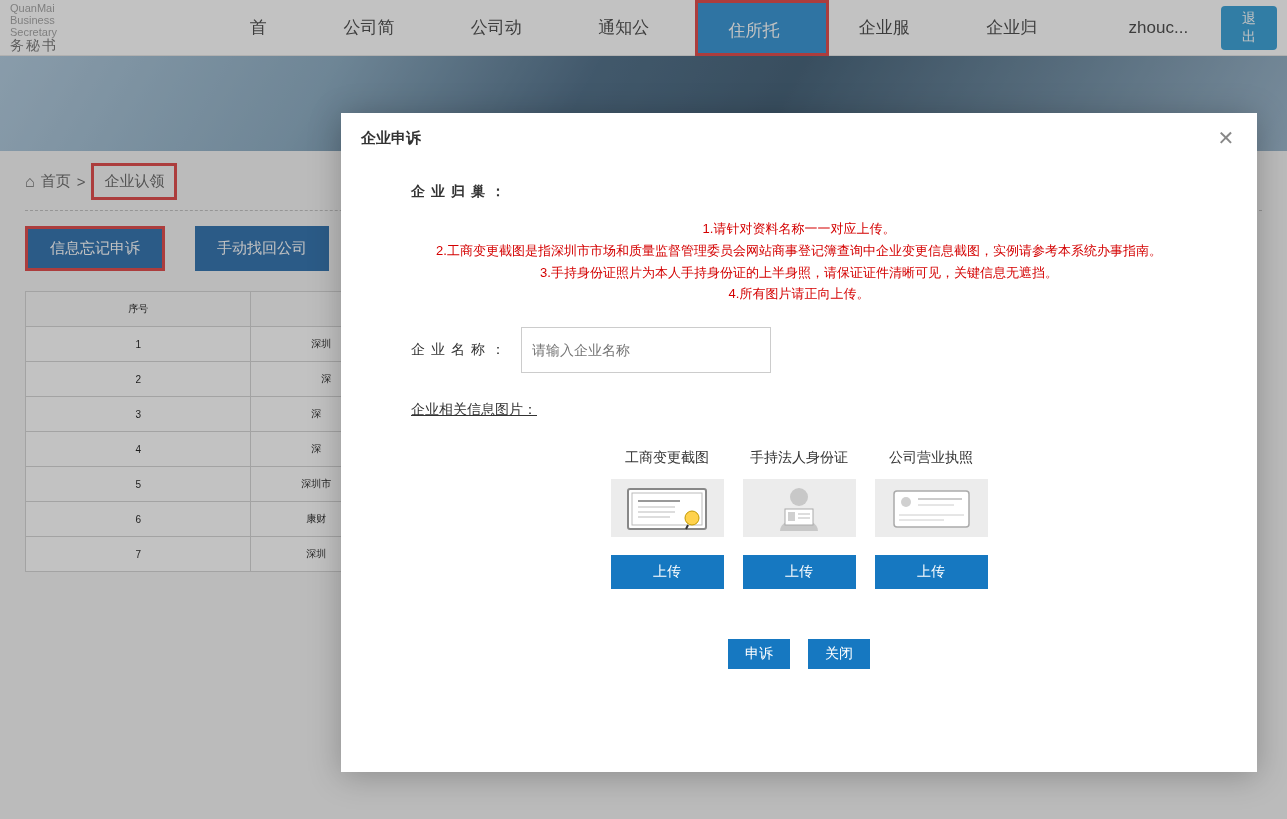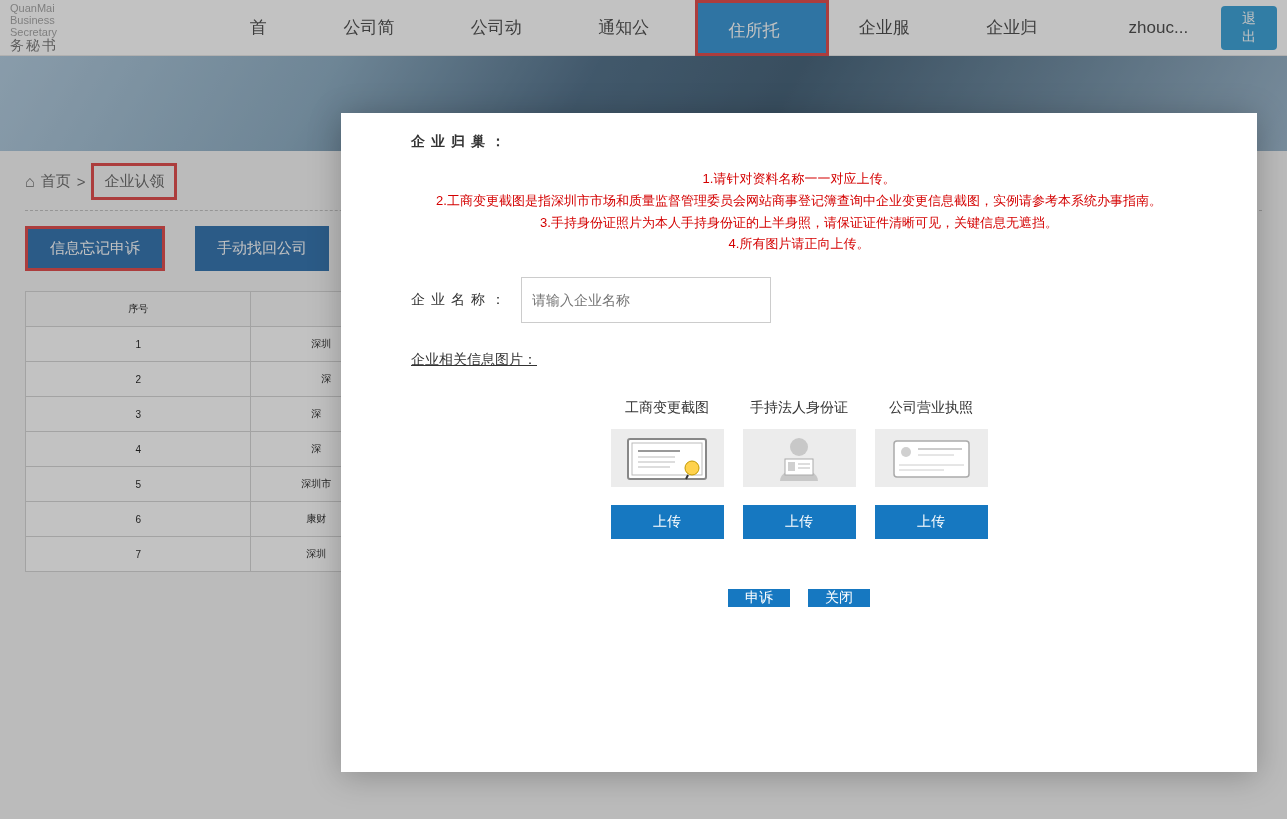--- a/index.html
+++ b/index.html
@@ -51,21 +51,21 @@
     
     .upload-row { display: flex; justify-content: center; gap: 12px; margin-bottom: 50px; }
     .upload-col { width: 120px; display: flex; flex-direction: column; align-items: center; }
     .upload-col-label { font-size: 14px; color: #333; margin-bottom: 12px; text-align: center; }
     .upload-thumb { width: 113px; height: 58px; background: #ececec; display: flex; align-items: center; justify-content: center; margin-bottom: 18px; }
     .upload-btn { width: 113px; height: 34px; background: #1678c1; color: #fff; border: none; font-size: 14px; cursor: pointer; }
     
     .thumb-doc svg, .thumb-id svg, .thumb-license svg { width: 95px; height: 50px; }
     
     .modal-footer { display: flex; justify-content: center; gap: 18px; }
-    .modal-btn { width: 62px; height: 18px; background: #1678c1; color: #fff; border: none; font-size: 14px; cursor: pointer; }
+    .modal-btn { width: 62px; height: 30px; background: #1678c1; color: #fff; border: none; font-size: 14px; cursor: pointer; }
   </style>
 </head>
 <body>
 
 <div class="topbar">
   <div class="logo">
     <div>QuanMai Business Secretary</div>
     <div class="cn">务秘书</div>
   </div>
   <div class="nav">
@@ -132,20 +132,24 @@
           <td>7</td>
           <td style="text-align:left;padding-left:55px">深圳</td>
         </tr>
     </tbody>
   </table>
 </div>
 
 <div class="overlay"></div>
 
 <div class="modal">
+  <div class="modal-header">
+    <div class="modal-title">企业申诉</div>
+    <div class="modal-close">✕</div>
+  </div>
   <div class="modal-body">
     <div class="tips-title">企业归巢：</div>
     <div class="tips-list">
       <div>1.请针对资料名称一一对应上传。</div>
       <div>2.工商变更截图是指深圳市市场和质量监督管理委员会网站商事登记簿查询中企业变更信息截图，实例请参考本系统办事指南。</div>
       <div>3.手持身份证照片为本人手持身份证的上半身照，请保证证件清晰可见，关键信息无遮挡。</div>
       <div>4.所有图片请正向上传。</div>
     </div>
 
     <div class="form-row">

